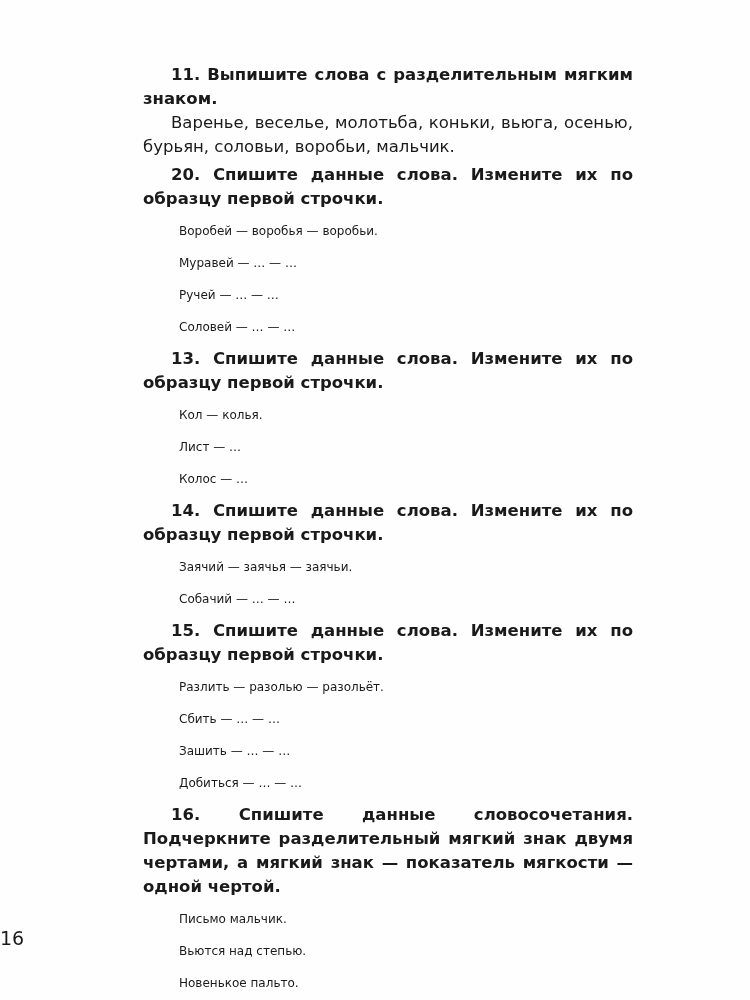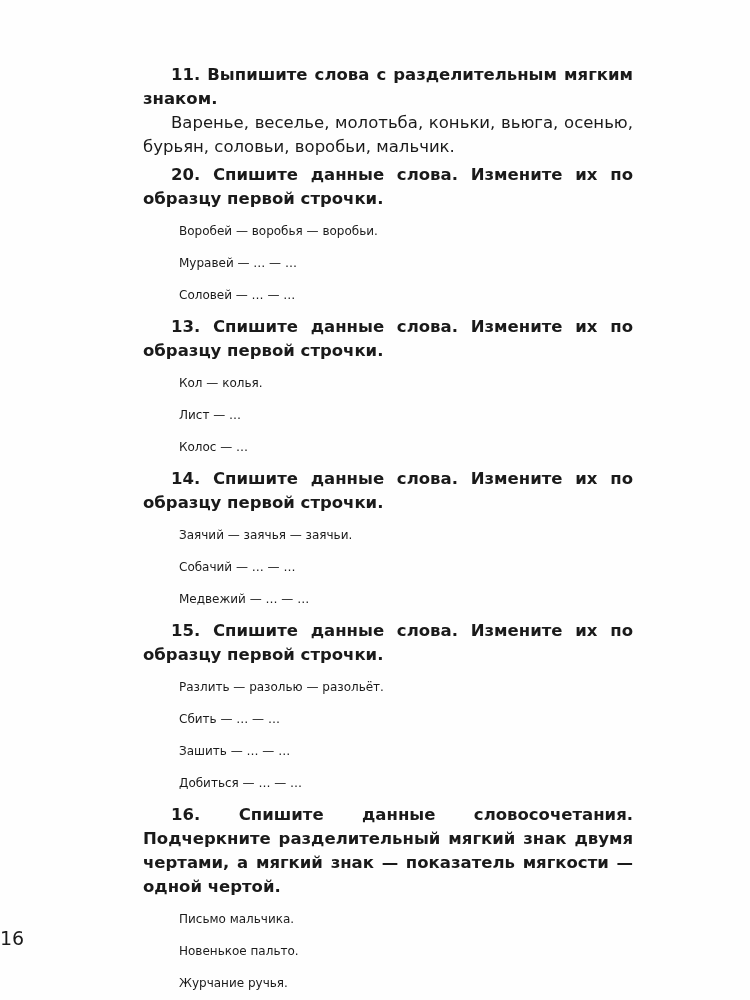--- a/index.html
+++ b/index.html
@@ -21,42 +21,43 @@
 
 <div class="page">
   <div class="task">
     <p class="task-head para">11. Выпишите слова с разделительным мягким знаком.</p>
     <p class="body-text para">Варенье, веселье, молотьба, коньки, вьюга, осенью, бурьян, соловьи, воробьи, мальчик.</p>
   </div>
   <div class="task">
     <p class="task-head para">20. Спишите данные слова. Измените их по образцу первой строчки.</p>
     <p class="line">Воробей — воробья — воробьи.</p>
     <p class="line">Муравей — … — …</p>
+    <p class="line">Ручей — … — …</p>
     <p class="line">Соловей — … — …</p>
   </div>
   <div class="task">
     <p class="task-head para">13. Спишите данные слова. Измените их по образцу первой строчки.</p>
     <p class="line">Кол — колья.</p>
     <p class="line">Лист — …</p>
     <p class="line">Колос — …</p>
   </div>
   <div class="task">
     <p class="task-head para">14. Спишите данные слова. Измените их по образцу первой строчки.</p>
     <p class="line">Заячий — заячья — заячьи.</p>
     <p class="line">Собачий — … — …</p>
-    <p class="line">Медвежий — … — …</p>
   </div>
   <div class="task">
     <p class="task-head para">15. Спишите данные слова. Измените их по образцу первой строчки.</p>
     <p class="line">Разлить — разолью — разольёт.</p>
     <p class="line">Сбить — … — …</p>
     <p class="line">Зашить — … — …</p>
     <p class="line">Добиться — … — …</p>
   </div>
   <div class="task">
     <p class="task-head para">16. Спишите данные словосочетания. Подчеркните разделительный мягкий знак двумя чертами, а мягкий знак — показатель мягкости — одной чертой.</p>
-    <p class="line">Письмо мальчика.</p>
+    <p class="line">Письмо мальчик.</p>
+    <p class="line">Вьются над степью.</p>
     <p class="line">Новенькое пальто.</p>
     <p class="line">Журчание ручья.</p>
   </div>
 </div>
 
 <div class="page-number">16</div>
 
 </body></html>

